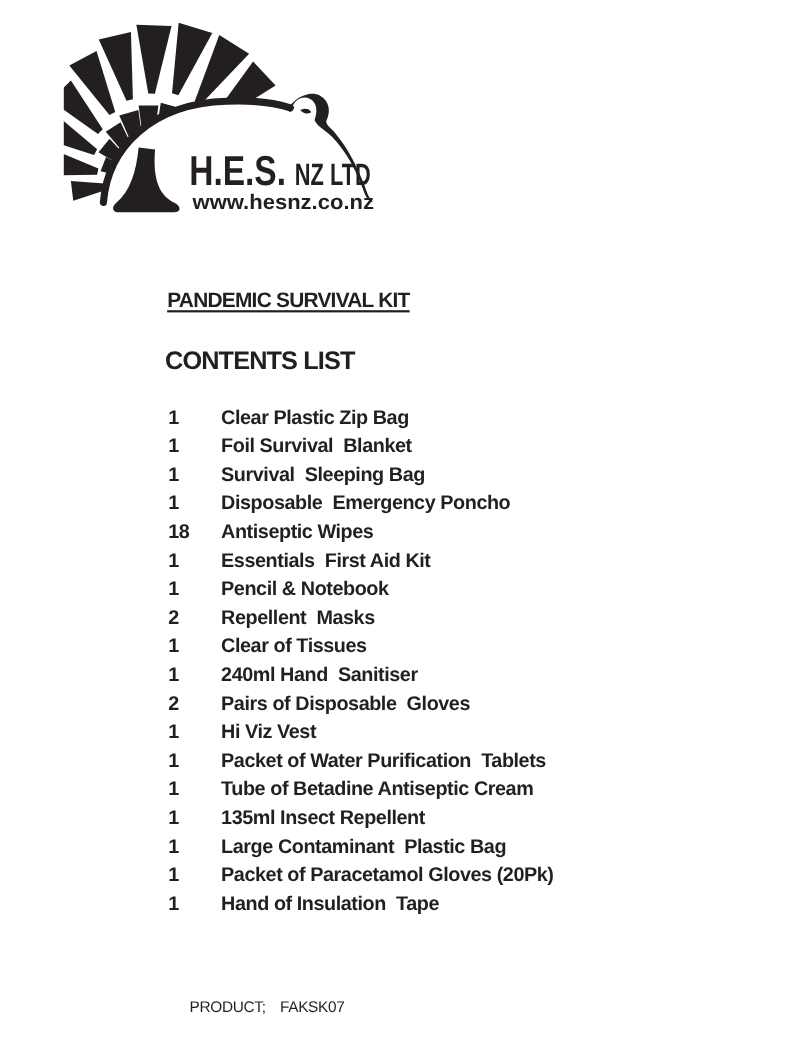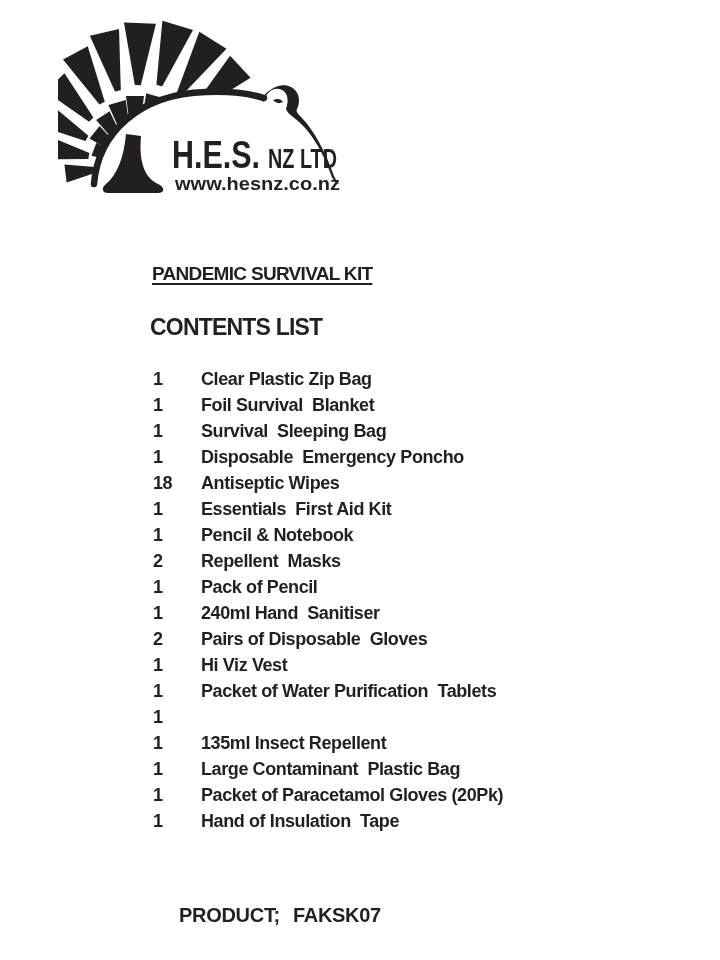--- a/index.html
+++ b/index.html
@@ -67,22 +67,22 @@
     letter-spacing: -0.4px;
   }
   .row .nm {
     letter-spacing: -0.4px;
     white-space: pre;
   }
   .product-line {
     position: absolute;
     left: 158px;
     top: 876px;
-    font-size: 20px;
-    font-weight: bold;
+    font-size: 14px;
+    font-weight: normal;
     line-height: 26px;
     letter-spacing: -0.3px;
     white-space: pre;
   }
   .product-line .code {
     margin-left: 13px;
   }
   svg text {
     font-family: "Liberation Sans", sans-serif;
     font-weight: bold;
@@ -175,21 +175,21 @@
       <span class="nm">Pencil &amp; Notebook</span>
     </div>
 
     <div class="row">
       <span class="qty">2</span>
       <span class="nm">Repellent  Masks</span>
     </div>
 
     <div class="row">
       <span class="qty">1</span>
-      <span class="nm">Pack of Pencil</span>
+      <span class="nm">Clear of Tissues</span>
     </div>
 
     <div class="row">
       <span class="qty">1</span>
       <span class="nm">240ml Hand  Sanitiser</span>
     </div>
 
     <div class="row">
       <span class="qty">2</span>
       <span class="nm">Pairs of Disposable  Gloves</span>
@@ -200,20 +200,21 @@
       <span class="nm">Hi Viz Vest</span>
     </div>
 
     <div class="row">
       <span class="qty">1</span>
       <span class="nm">Packet of Water Purification  Tablets</span>
     </div>
 
     <div class="row">
       <span class="qty">1</span>
+      <span class="nm">Tube of Betadine Antiseptic Cream</span>
     </div>
 
     <div class="row">
       <span class="qty">1</span>
       <span class="nm">135ml Insect Repellent</span>
     </div>
 
     <div class="row">
       <span class="qty">1</span>
       <span class="nm">Large Contaminant  Plastic Bag</span>

